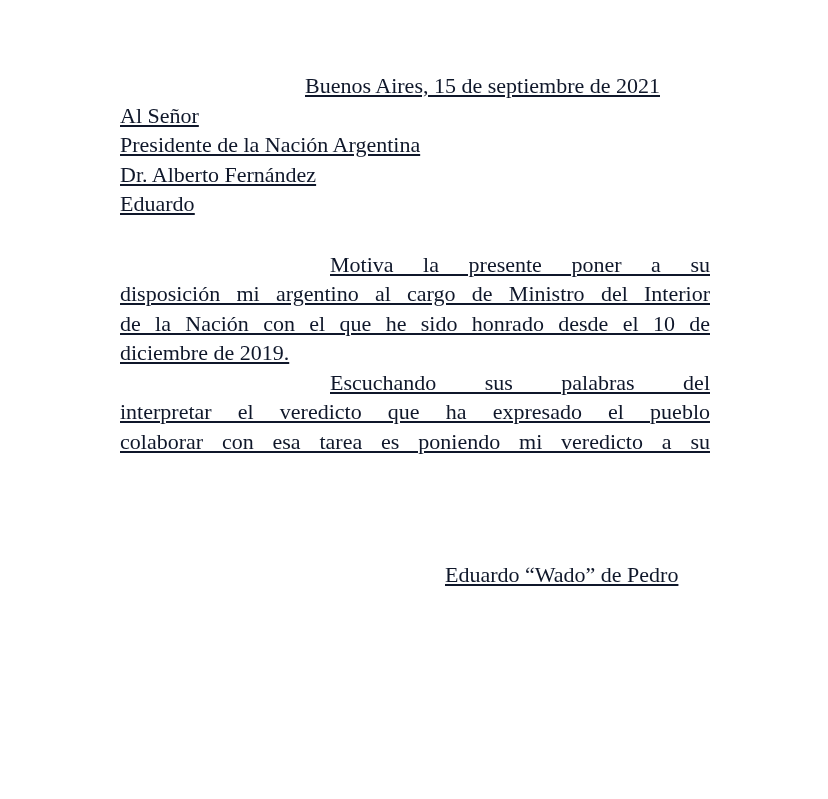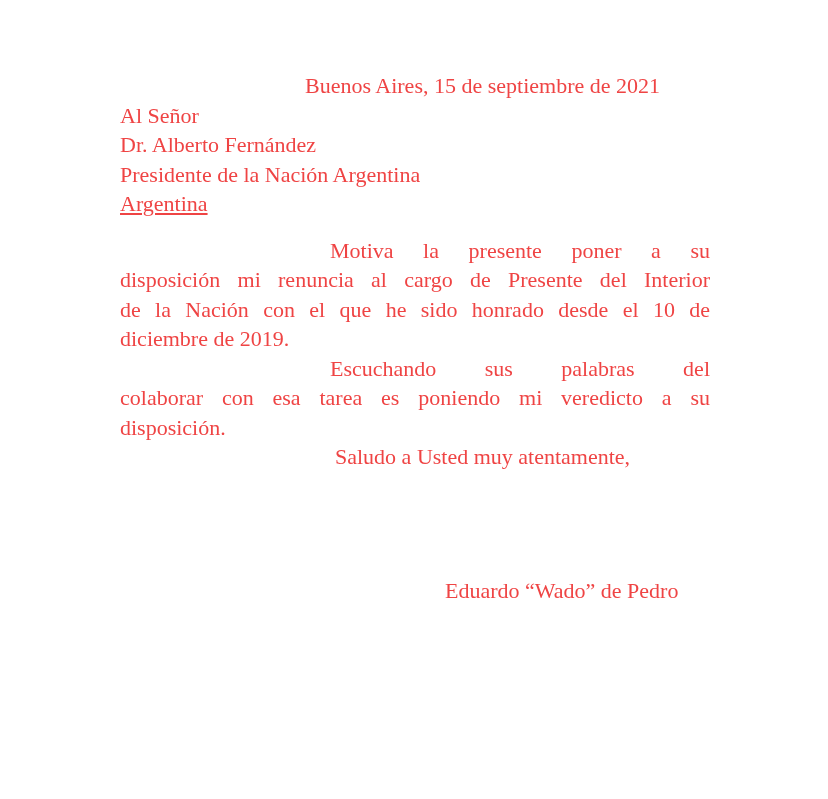--- a/index.html
+++ b/index.html
@@ -17,57 +17,56 @@
     font-size: 22px;
     line-height: 29.5px;
     box-sizing: border-box;
     padding: 71px 118px 0 120px;
     overflow: hidden;
   }
   .line { min-height: 29.5px; }
   .date-line { padding-left: 185px; }
   .presente { text-decoration: underline; }
   .paragraph { margin: 0; }
-  .paragraph-1 { margin-top: 17px; }
+  .paragraph-1 { margin-top: 31px; }
   .jline {
     text-align: justify;
     text-align-last: justify;
     min-height: 29.5px;
   }
   .jline.first-line { padding-left: 210px; }
   .jline.last-line { text-align-last: left; }
   .closing-line { padding-left: 215px; }
   .signature-line { padding-left: 325px; margin-top: 104px; }
   .dni-line { padding-left: 210px; margin-top: 30px; }
 </style>
 </head>
 <body>
 
-<div class="page" style="background: rgb(255, 255, 255); color: #ef4444;">
+<div class="page" style="background: rgb(255, 255, 255); color: #0f172a; text-decoration: underline;">
 
   <div class="line date-line">Buenos Aires, 15 de septiembre de 2021</div>
 
   <div>
     <div class="line">Al Señor</div>
+    <div class="line">Presidente de la Nación Argentina</div>
     <div class="line">Dr. Alberto Fernández</div>
-    <div class="line">Presidente de la Nación Argentina</div>
-    <div class="line"><span class="presente">Argentina</span></div>
+    <div class="line"><span class="presente">Eduardo</span></div>
   </div>
 
   <div class="paragraph paragraph-1">
     <div class="jline first-line">Motiva la presente poner a su</div>
-    <div class="jline">disposición mi renuncia al cargo de Presente del Interior</div>
+    <div class="jline">disposición mi argentino al cargo de Ministro del Interior</div>
     <div class="jline">de la Nación con el que he sido honrado desde el 10 de</div>
     <div class="jline last-line">diciembre de 2019.</div>
   </div>
 
   <div class="paragraph paragraph-2">
     <div class="jline first-line">Escuchando sus palabras del</div>
+    <div class="jline">interpretar el veredicto que ha expresado el pueblo</div>
     <div class="jline">colaborar con esa tarea es poniendo mi veredicto a su</div>
-    <div class="jline last-line">disposición.</div>
   </div>
 
-  <div class="line closing-line">Saludo a Usted muy atentamente,</div>
 
   <div class="line signature-line">Eduardo “Wado” de Pedro</div>
 
 
 </div>
 
 </body></html>

